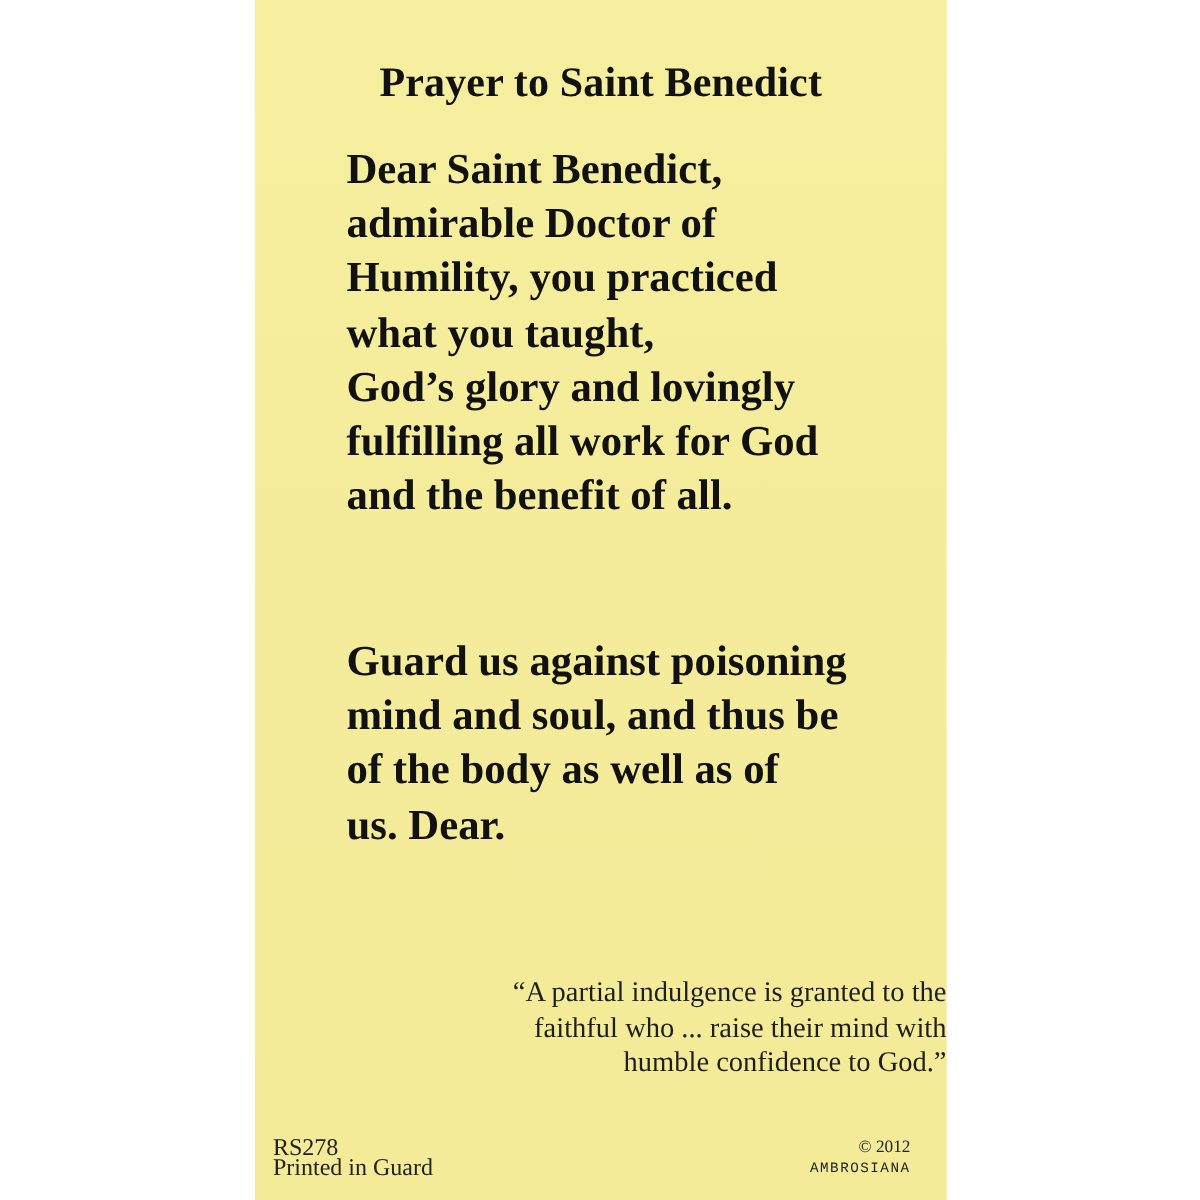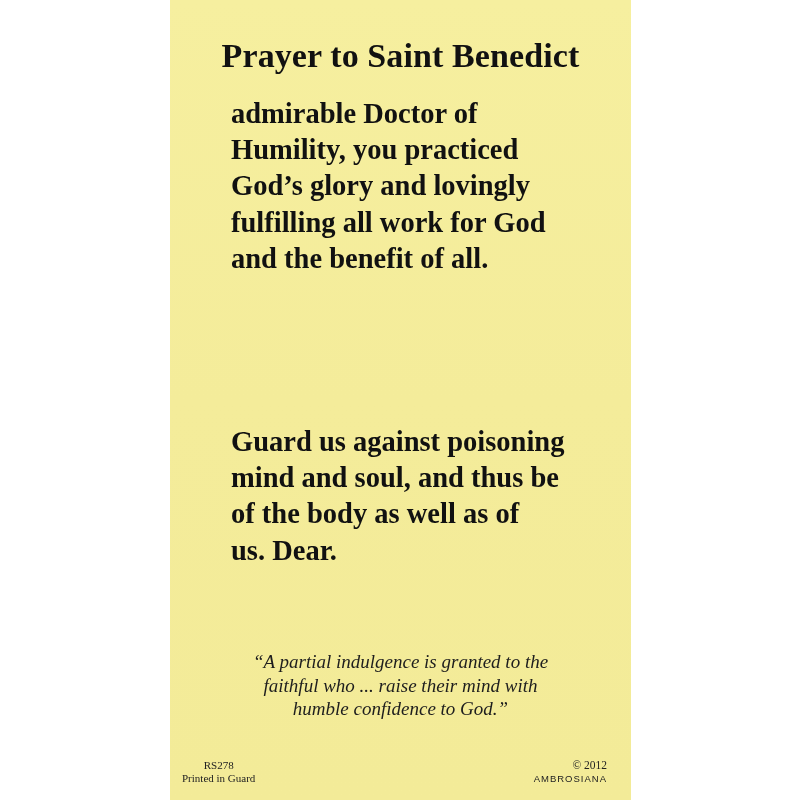--- a/index.html
+++ b/index.html
@@ -21,21 +21,21 @@
       font-family: "Liberation Serif", serif;
       color: #111;
     }
     .title {
       position: absolute;
       left: 0;
       width: 461px;
       top: 36px;
       text-align: center;
       font-weight: bold;
-      font-size: 34px;
+      font-size: 28px;
       letter-spacing: 0.1px;
       margin: 0;
       line-height: 40px;
     }
     .prayer {
       position: absolute;
       left: 61px;
       width: 400px;
       margin: 0;
       font-weight: bold;
@@ -43,62 +43,62 @@
       line-height: 36.2px;
     }
     .prayer .line { display: block; white-space: nowrap; }
     .para1 { top: 96px; }
     .para2 { top: 424px; }
     .quote {
       position: absolute;
       left: 0;
       width: 461px;
       top: 650px;
-      text-align: center;
-      font-style: italic;
+      text-align: right;
       font-size: 19px;
       line-height: 23.5px;
       color: #1e1e1e;
     }
     .quote .line { display: block; white-space: nowrap; }
     .footer-left {
       position: absolute;
       left: 12px;
       top: 759px;
-      font-size: 11px;
+      font-size: 16px;
       line-height: 13px;
       color: #222;
-      text-align: center;
     }
     .footer-right {
       position: absolute;
       right: 24px;
       top: 759px;
       text-align: right;
       font-size: 11.5px;
       line-height: 13px;
       color: #222;
     }
     .footer-right .publisher {
-      font-family: Liberation Sans, sans-serif;
+      font-family: Liberation Mono, monospace;
       font-size: 9.5px;
       letter-spacing: 1px;
       margin-left: 47px;
     }
     .footer-left span, .footer-right span { display: block; }
   </style>
 </head>
 <body>
 
 <div class="card">
   <h1 class="title">Prayer to Saint Benedict</h1>
 
   <p class="prayer para1">
+    <span class="line">Dear Saint Benedict,</span>
     <span class="line">admirable Doctor of</span>
     <span class="line">Humility, you practiced</span>
+    <span class="line">what you taught,</span>
     <span class="line">God’s glory and lovingly</span>
     <span class="line">fulfilling all work for God</span>
     <span class="line">and the benefit of all.</span>
   </p>
 
   <p class="prayer para2">
     <span class="line">Guard us against poisoning</span>
     <span class="line">mind and soul, and thus be</span>
     <span class="line">of the body as well as of</span>
     <span class="line">us. Dear.</span>

